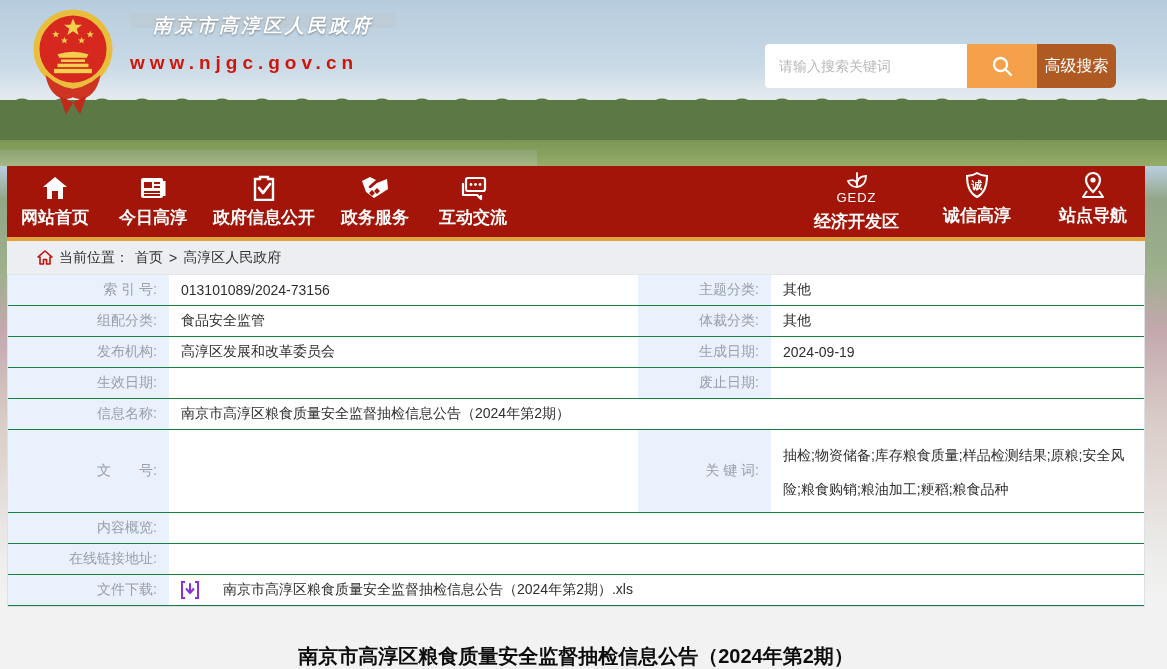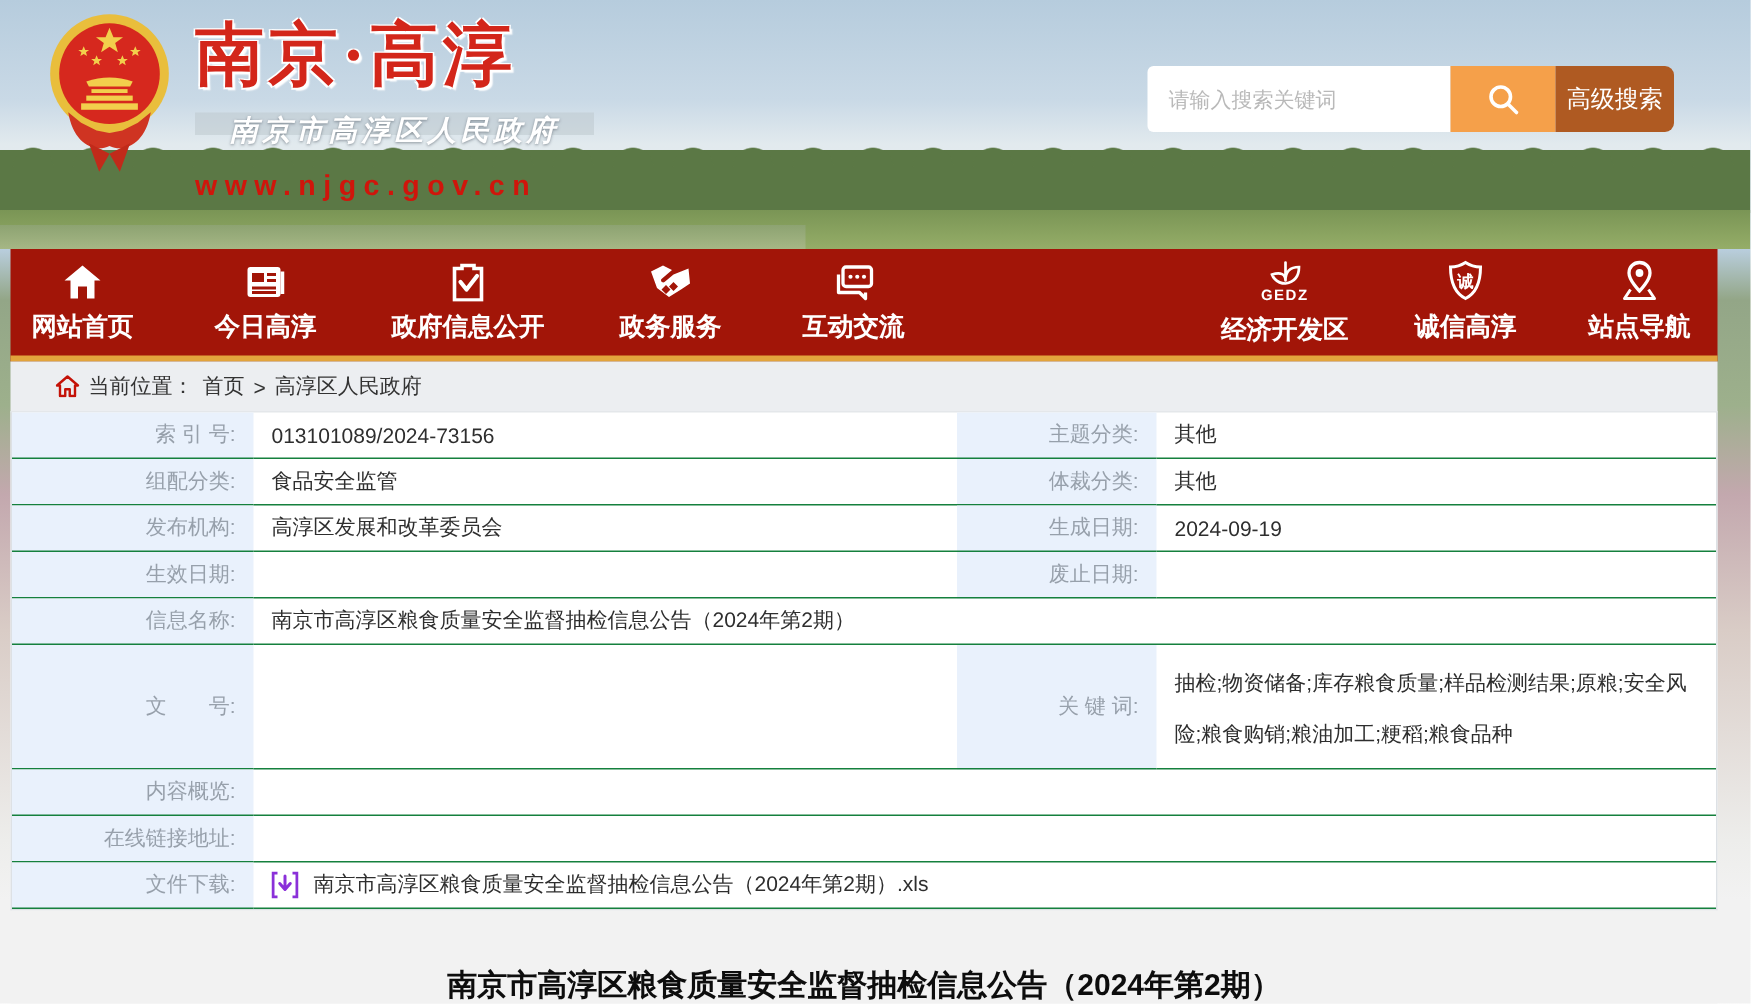--- a/index.html
+++ b/index.html
@@ -39,41 +39,41 @@
   .btn-adv { width:79px; height:44px; border:none; background:#af5a22; color:#fff;
     font-size:16px; border-radius:0 6px 6px 0; cursor:pointer; }
 
   
   .main-wrap { margin-left:7px; width:1138px; }
 
   
   .mainnav { display:flex; justify-content:space-between; align-items:center;
     background:#a21508; height:75px; border-bottom:4px solid #e2a33c; padding:0 14px 0 10px; }
   .nav-group { display:flex; }
-  .nav-group.left  { gap:46px; }
+  .nav-group.left  { gap:22px; }
   .nav-group.right { gap:40px; }
   .nav-item { display:flex; flex-direction:column; align-items:center; gap:5px;
     color:#fff; cursor:pointer; min-width:76px; }
   .nav-item svg { display:block; }
   .nav-label { font-size:17px; font-weight:bold; white-space:nowrap; }
-  .nav-badge { font-size:10px; font-weight:bold; letter-spacing:1px; margin-top:-4px; }
+  .nav-badge { font-size:13px; font-weight:normal; letter-spacing:1px; margin-top:-4px; }
 
   
   .breadcrumb { display:flex; align-items:center; gap:6px; background:#eceef1;
     height:33px; padding:0 0 0 30px; font-size:14px; color:#333; }
   .breadcrumb a { color:#333; text-decoration:none; cursor:pointer; }
 
   
   .info-table { display:grid; grid-template-columns:161px 469px 133px 1fr;
     background:#fff; border:1px solid #dde1e5; border-top:1px solid #e4e7ea; }
   .cell { border-bottom:1px solid #15803d; font-size:14px; display:flex; align-items:center;
     padding:6px 12px; min-height:31px; color:#2e2e2e; }
   .cell.lab { background:#e9f1fc; color:#97a0ab; justify-content:flex-end; text-align:right; }
   .cell.kw { line-height:34px; display:block; padding-top:8px; }
-  .file-link { display:flex; align-items:flex-start; gap:10px; cursor:pointer; color:#2e2e2e;
+  .file-link { display:flex; align-items:flex-start; gap:24px; cursor:pointer; color:#2e2e2e;
     text-decoration:none; }
 
   
   .article-section { background:#f2f2f2; height:80px; padding-top:36px; }
   .article-title { text-align:center; font-size:20px; font-weight:bold; color:#0d0d0d; }
 </style>
 </head>
 <body>
 
 <header class="site-header">
@@ -91,21 +91,20 @@
     <path d="M0,-10 L2.9,-3.1 10,-3.1 4.2,1.2 6.2,8.1 0,4 -6.2,8.1 -4.2,1.2 -10,-3.1 -2.9,-3.1 Z" fill="#f2cf4c" transform="translate(70,33) scale(0.42)"></path>
     <path d="M32,56 Q50,50 68,56 L66,60 34,60 Z" fill="#f2cf4c"></path>
     <rect x="36" y="62" width="28" height="3" fill="#f2cf4c"></rect>
     <rect x="32" y="67" width="36" height="4" fill="#f2cf4c"></rect>
     <rect x="28" y="73" width="44" height="5" fill="#f2cf4c"></rect>
     <path d="M18,80 C22,104 38,112 50,106 C62,112 78,104 82,80 L72,88 60,94 50,96 40,94 28,88 Z" fill="#cf3422"></path>
     <path d="M34,104 L42,126 50,112 58,126 66,104 50,112 Z" fill="#c12a1a"></path>
   </svg>
 
   <div class="brand">
-    <div class="site-name">南京·高淳</div>
     <div class="site-sub">南京市高淳区人民政府</div>
     <div class="site-url">www.njgc.gov.cn</div>
   </div>
 
   <div class="search">
     <input type="text" placeholder="请输入搜索关键词" style="">
     <button class="btn-search">
       <svg width="24" height="24" viewBox="0 0 24 24" fill="none" stroke="#fff" stroke-width="2.4" stroke-linecap="round">
         <circle cx="10.5" cy="10.5" r="6.5"></circle>
           <line x1="15.5" y1="15.5" x2="21" y2="21"></line>

